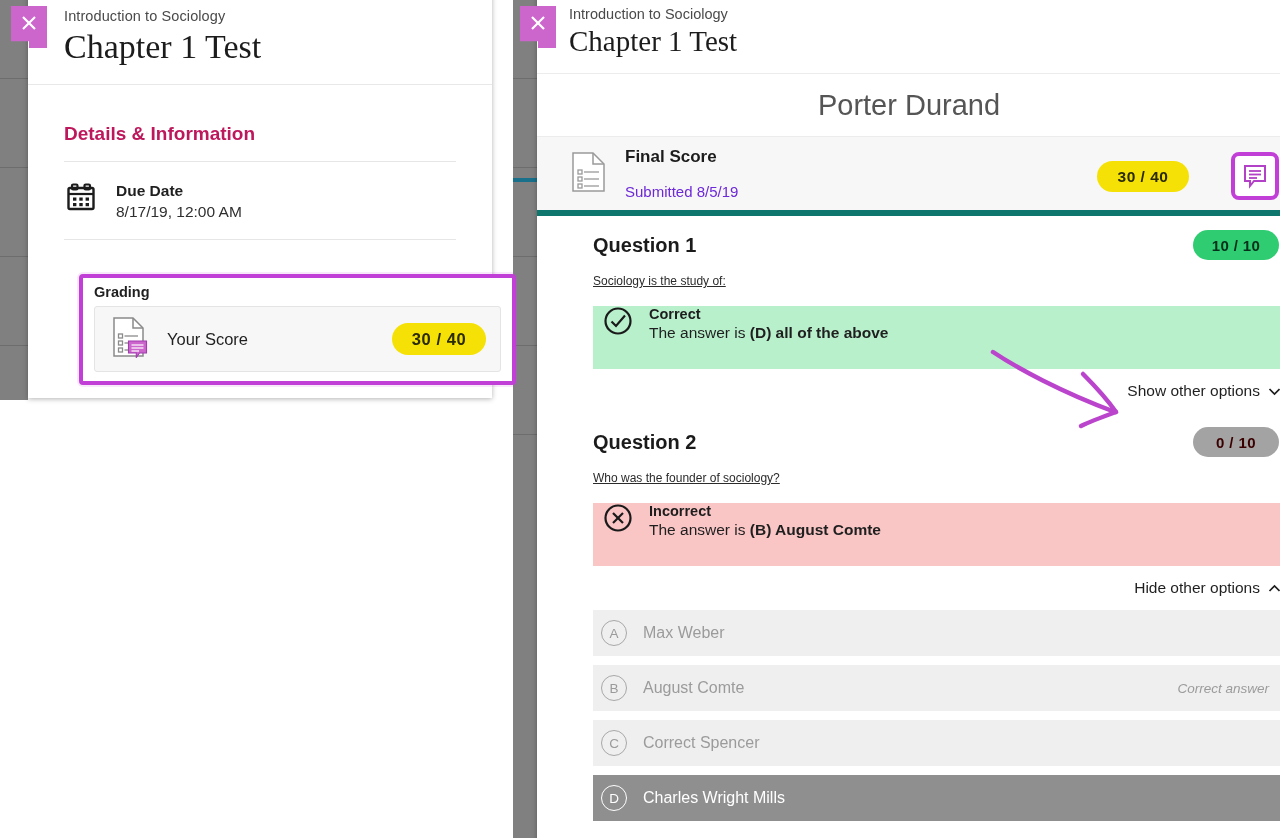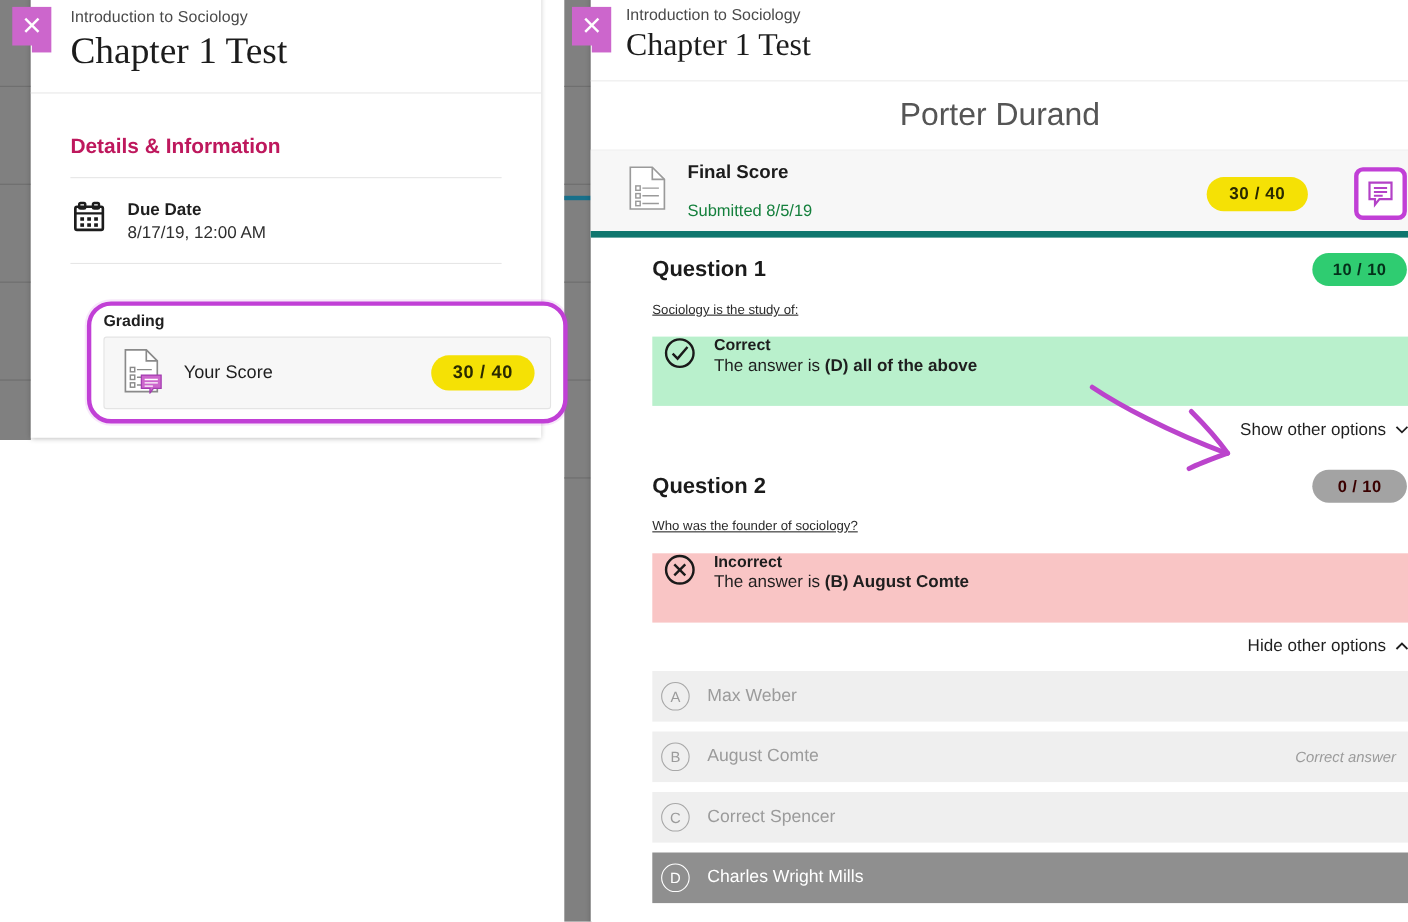--- a/index.html
+++ b/index.html
@@ -53,21 +53,21 @@
     font-size: 19px; font-weight: bold; color: #be185d; padding: 38px 0 16px 0;
   }
   .hr { height:1px; background:#e6e6e6; }
   .due-row { display:flex; align-items:flex-start; padding: 20px 0 18px 2px; }
   .due-text { margin-left: 20px; }
   .due-label { font-size:15.5px; font-weight:bold; color:#1f1f1f; }
   .due-value { font-size:15.5px; color:#2f2f2f; margin-top: 3px; }
 
   .grading-wrap {
     position:absolute; left:51px; top:280px; width: 437px; height: 111px;
-    border: 4px solid #c13fd6; border-radius: 22px; background:#ffffff;
+    border: 4px solid #c13fd6; border-radius: 4px; background:#ffffff;
     box-shadow: 0 0 0 2px rgba(193,63,214,0.12);
   }
   .grading-title {
     font-size: 14.5px; font-weight: bold; color: #1f1f1f;
     padding: 6px 0 0 11px;
   }
   .score-card {
     position:absolute; left:11px; right:11px; top:28px; bottom:9px;
     background: #f7f7f7; border:1px solid #e4e4e4; border-radius:3px;
     display:flex; align-items:center; padding: 0 14px 0 16px;
@@ -89,21 +89,21 @@
     height: 63px; border-bottom:1px solid #ececec;
     display:flex; align-items:center; justify-content:center;
     font-size:29px; color:#555; font-weight: 300;
   }
   .final-row {
     height: 79px; background:#f7f7f7; border-bottom:6px solid #0f766e;
     display:flex; align-items:center; padding: 0 0 0 34px; position:relative;
   }
   .final-text { margin-left: 18px; }
   .final-label { font-size:17px; font-weight:bold; color:#1c1c1c; }
-  .final-sub { font-size:15px; color:#15803d; margin-top:16px; }
+  .final-sub { font-size:15px; color:#6d28d9; margin-top:16px; }
   .pill-score-final {
     position:absolute; right:92px; top:24px;
     width:92px; height:31px; font-size:15.5px; letter-spacing:.5px;
   }
   .comment-box {
     position:absolute; right: 2px; top: 15px;
     width: 48px; height: 48px; border:4px solid #c13fd6; border-radius:8px;
     background:#fff; display:flex; align-items:center; justify-content:center;
     cursor:pointer;
   }

